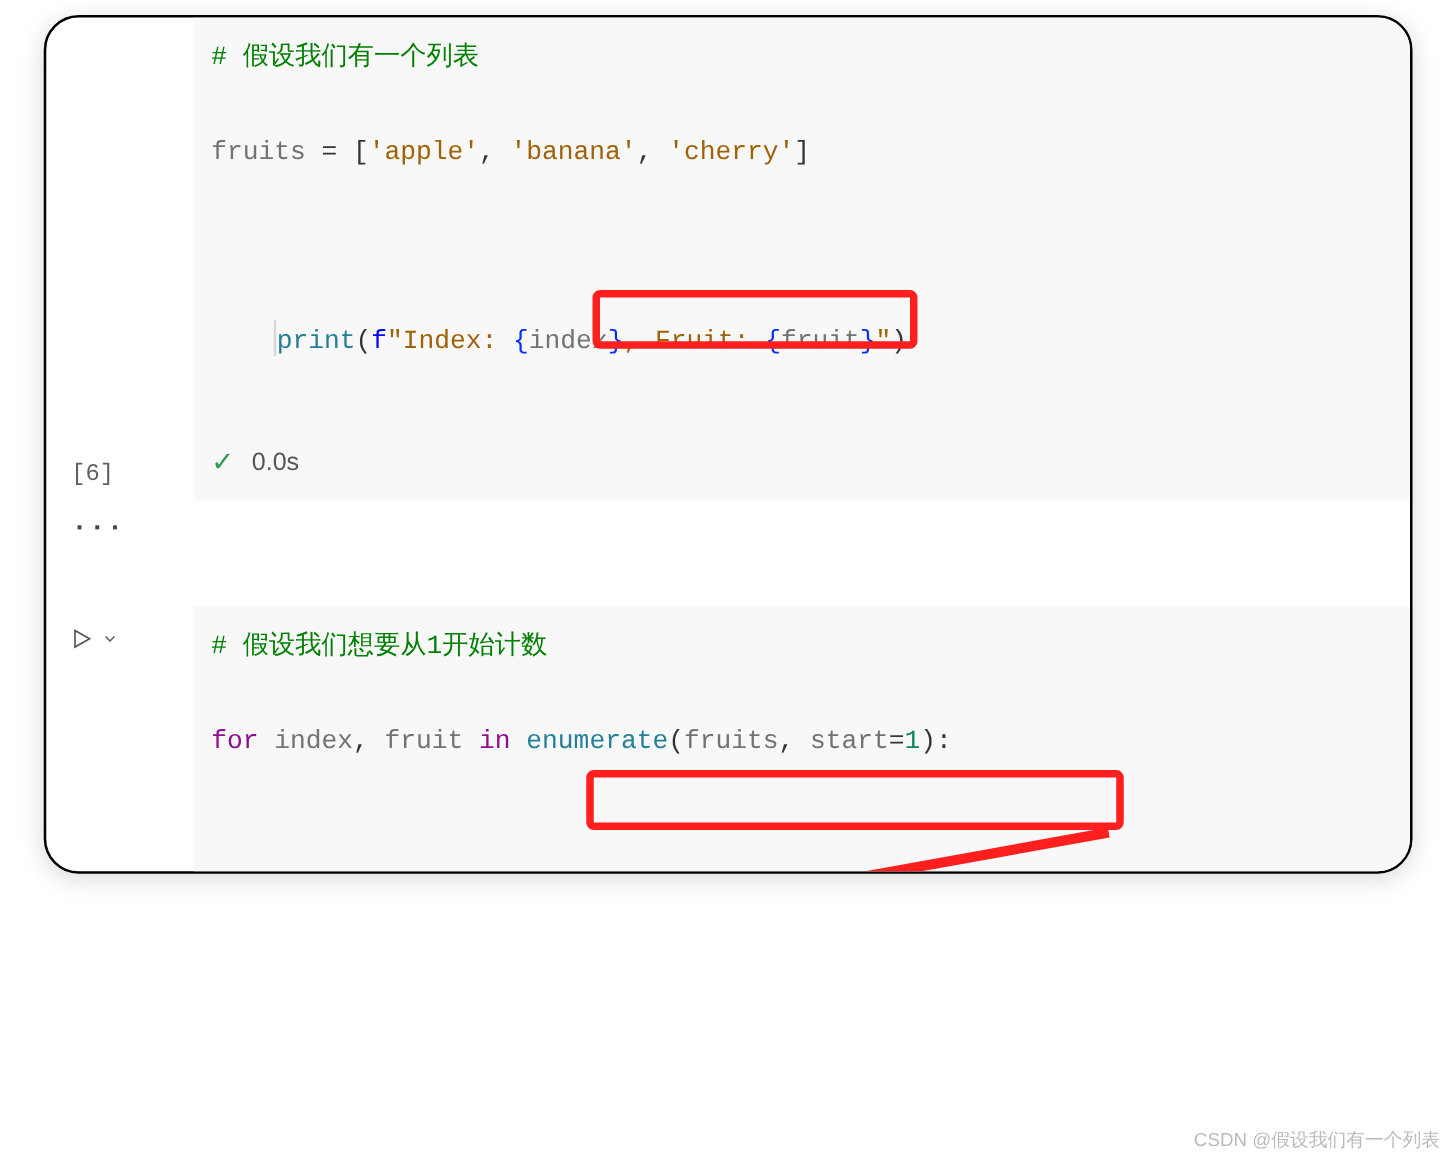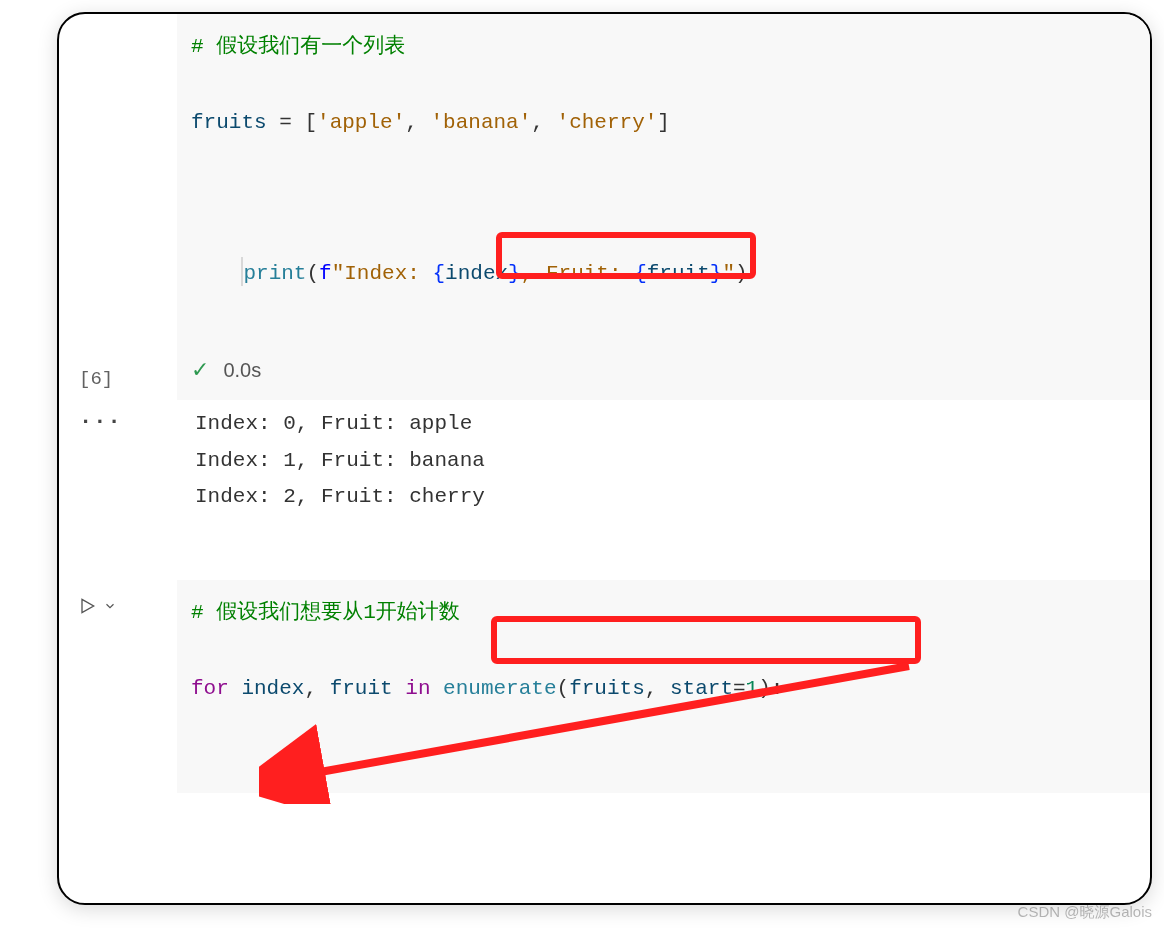--- a/index.html
+++ b/index.html
@@ -8,27 +8,26 @@
     font-family: Menlo, Monaco, Consolas, "Courier New", monospace;
     width: 1164px;
     height: 928px;
     position: relative;
   }
   .card {
     position: absolute;
     left: 35px;
     top: 12px;
     width: 1095px;
-    height: 893px;
+    height: 687px;
     background: #fff;
     border: 2px solid #000;
     border-radius: 28px;
     box-shadow: 0 4px 20px rgba(0,0,0,0.15);
     overflow: hidden;
-    margin-left: 22px;
   }
   .cell {
     position: relative;
     padding: 0;
   }
   .cell-body {
     display: flex;
   }
   .gutter {
     width: 118px;
@@ -78,21 +77,21 @@
     padding: 6px 14px 14px 18px;
     font-size: 21px;
     line-height: 1.75;
     color: #333;
     white-space: pre;
   }
   .out-row { display: block; }
   
   .c-comment { color: #008000; }
   .c-kw { color: #8f0e8f; }
-  .c-id { color: #0c4a6e; text-align: center; }
+  .c-id { color: #737373; text-align: center; }
   .c-op { color: #333; }
   .c-str { color: #a16207; }
   .c-fn { color: #267f99; }
   .c-fs { color: #0000ff; }
   .c-brace { color: #0431fa; }
   .indent-guide {
     display: inline-block;
     border-left: 2px solid #d8d8d8;
     height: 1.4em;
     vertical-align: middle;
@@ -169,21 +168,20 @@
         <div class="status-row">
           <span class="checkmark">✓</span>
           <span>0.0s</span>
         </div>
       </div>
     </div>
     <div class="output-block">
       <div class="output-gutter">
         <span class="ellipsis">···</span>
       </div>
-      <div class="output-text"><span class="out-row">Index: 0, Fruit: apple</span><span class="out-row">Index: 1, Fruit: banana</span><span class="out-row">Index: 2, Fruit: cherry</span></div>
     </div>
   </div>
 
   <div class="cell-separator"></div>
 
   <div class="cell" style="border-left:5px solid #0078d4; margin-left:-5px;">
     <div class="run-controls">
       <span class="play-icon">
         <svg viewBox="0 0 24 24" fill="none" stroke="#555" stroke-width="1.6">
             <polygon points="6,4 20,12 6,20"></polygon>
@@ -214,13 +212,13 @@
     <defs>
       <marker id="ah" markerWidth="12" markerHeight="12" refX="2" refY="6" orient="auto">
         <path d="M0,0 L12,6 L0,12 Z" fill="#ff1f1f"></path>
       </marker>
     </defs>
     <line x1="650" y1="12" x2="50" y2="120" stroke="#ff1f1f" stroke-width="8" marker-end="url(#ah)"></line>
   </svg>
 
 </div>
 
-<div class="watermark">CSDN @晓源Galois</div>
+<div class="watermark">CSDN @假设我们有一个列表</div>
 
 </body></html>

